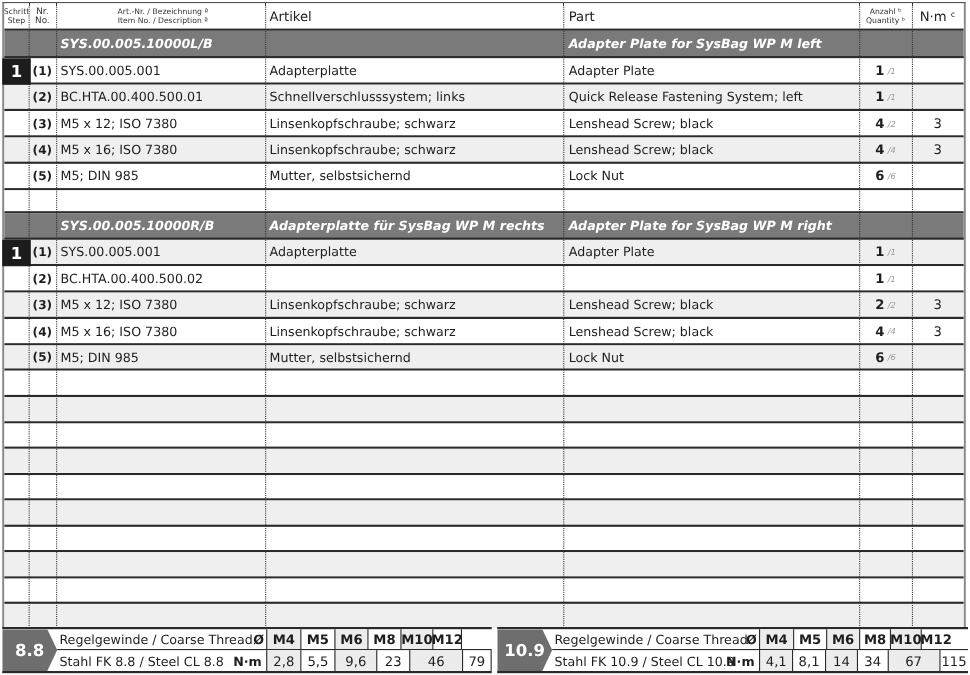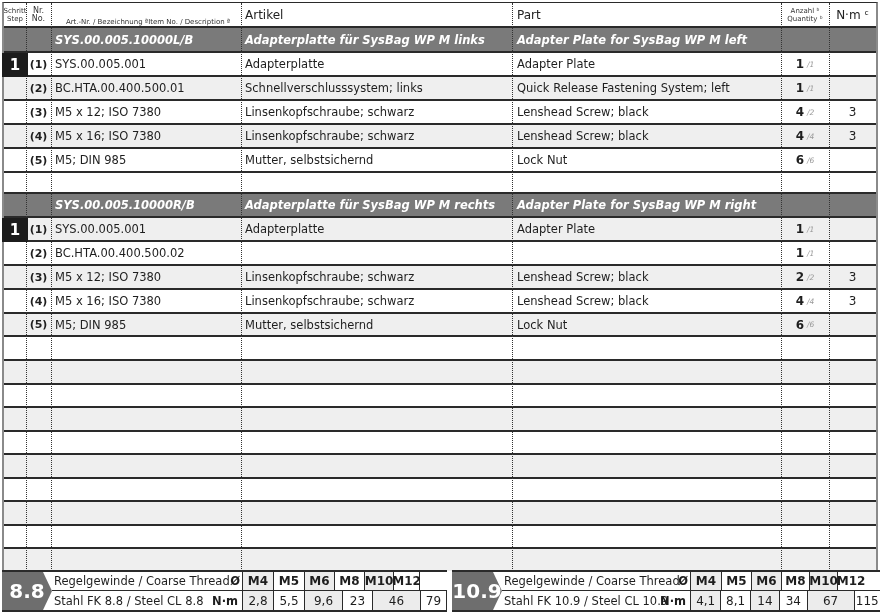--- a/index.html
+++ b/index.html
@@ -41,21 +41,21 @@
     font-weight: bold; font-size: 15px; display: flex; align-items: center; justify-content: center;
   }
 
   .qty-main { font-weight: bold; font-size: 12px; }
   .qty-sub { font-size: 7.5px; color: #999; margin-left: 3px; font-style: italic; }
 
   
   .torque { position: absolute; top: 570px; height: 42px; border-top: 2px solid #2a2a2a; border-bottom: 2px solid #2a2a2a; }
   .torque .grade {
     position: absolute; left: 0; top: 0; bottom: 0; width: 50px; background: #6e6e6e; color: #fff;
-    font-weight: bold; font-size: 20px; display: flex; align-items: center; justify-content: center;
+    font-weight: bold; font-size: 15px; display: flex; align-items: center; justify-content: center;
     clip-path: polygon(0 0, 82% 0, 100% 50%, 82% 100%, 0 100%);
   }
   .torque .tr { position: absolute; left: 0; right: 0; height: 19px; display: flex; }
   .torque .tr.top { top: 0; border-bottom: 1px solid #2a2a2a; }
   .torque .tr.bot { top: 19px; }
   .torque .lbl { font-size: 11.5px; display: flex; align-items: center; white-space: nowrap; }
   .torque .sym { font-weight: bold; font-size: 11.5px; display: flex; align-items: center; justify-content: flex-end; }
   .torque .tc { border-left: 1px solid #2a2a2a; display: flex; align-items: center; justify-content: center; font-size: 12px; }
   .torque .tc.shade { background: #ececec; }
   .torque .tc.hb { font-weight: bold; }
@@ -74,42 +74,41 @@
 
   <div class="grid-row white" style="top:0;height:25px">
     <div class="cell c-step" style="flex-direction:column;justify-content:center">
       <span class="hdr-small">Schritt</span>
       <span class="hdr-small">Step</span>
     </div>
     <div class="cell c-nr" style="flex-direction:column;justify-content:center;font-weight:normal">
       <span class="hdr-small" style="font-size:8px">Nr.</span>
       <span class="hdr-small" style="font-size:8px">No.</span>
     </div>
-    <div class="cell c-art" style="flex-direction:row;align-items:flex-end;justify-content:center">
+    <div class="cell c-art" style="flex-direction:column;align-items:center;justify-content:center">
       <span class="hdr-small">Art.-Nr. / Bezeichnung ª</span>
       <span class="hdr-small">Item No. / Description ª</span>
     </div>
     <div class="cell c-en">
         <span class="hdr-big">Part</span>
       </div>
     <div class="cell c-de">
         <span class="hdr-big">Artikel</span>
       </div>
     <div class="cell c-qty" style="flex-direction:column;justify-content:center">
       <span class="hdr-small">Anzahl ᵇ</span>
       <span class="hdr-small">Quantity ᵇ</span>
     </div>
     <div class="cell c-nm">
         <span class="hdr-big">N·m ᶜ</span>
       </div>
   </div>
 
   <div class="grid-row group" style="top:25px;height:25px">
     <div class="cell c-art">SYS.00.005.10000L/B</div>
-    <div class="cell c-de">Adapterplatte für SysBag WP M links</div>
     <div class="cell c-en">Adapter Plate for SysBag WP M left</div>
   </div>
 
   <div class="grid-row white" style="top:50px;height:24px">
     <div class="cell c-nr">(1)</div>
     <div class="cell c-art">SYS.00.005.001</div>
     <div class="cell c-de">Adapterplatte</div>
     <div class="cell c-en">Adapter Plate</div>
     <div class="cell c-qty">
         <span class="qty-main">1</span>

